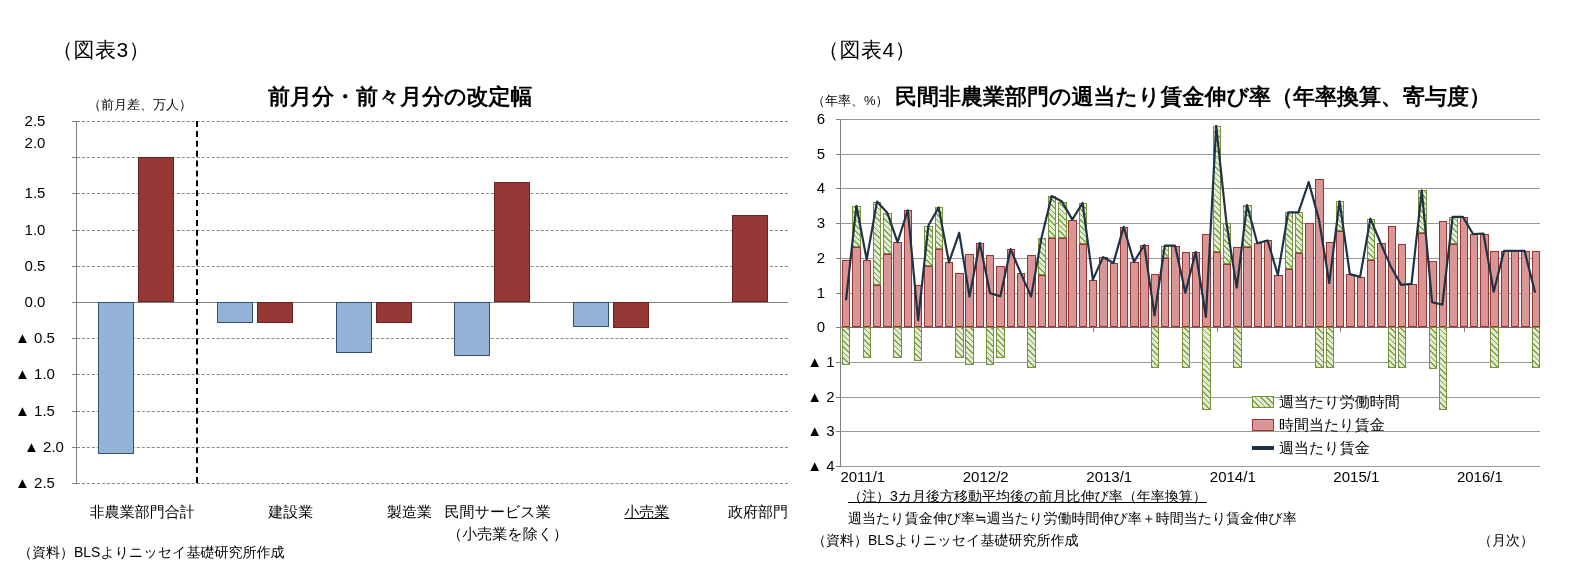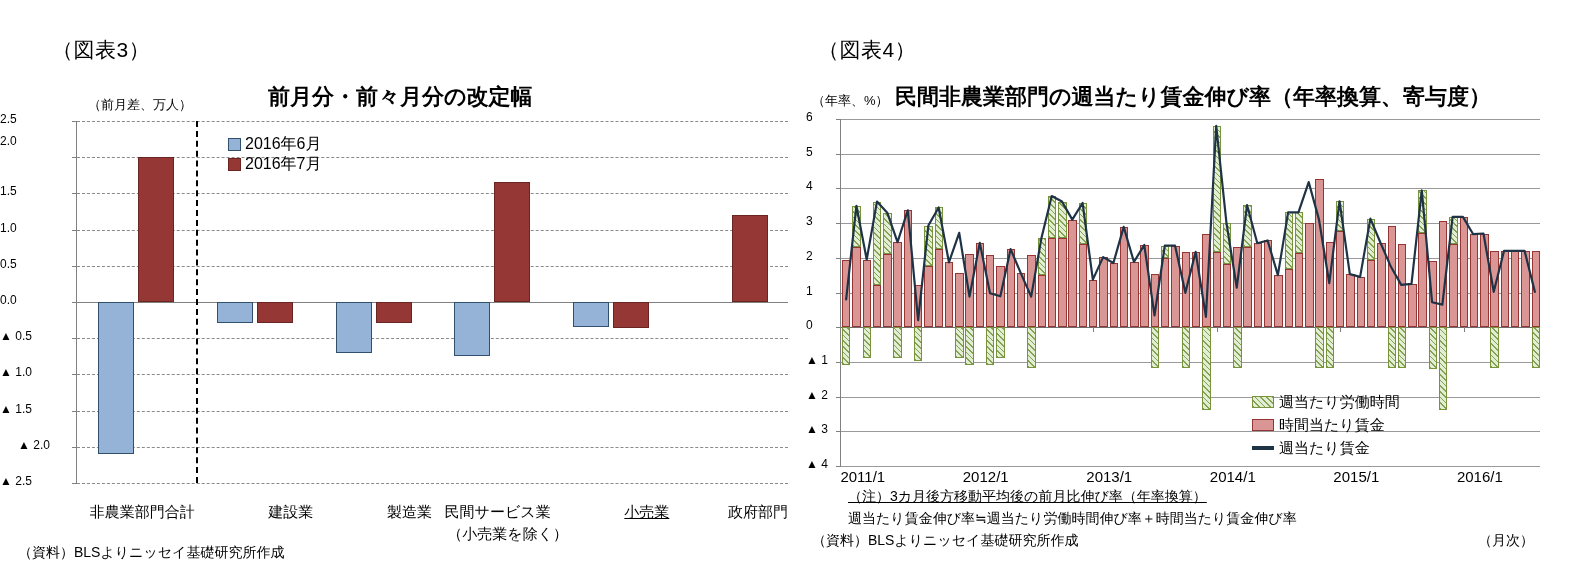--- a/index.html
+++ b/index.html
@@ -10,21 +10,21 @@
     font-family: "Liberation Sans", "DejaVu Sans", sans-serif;
     color: #000000;
     overflow: hidden;
   }
   .page { position: relative; width: 1570px; height: 585px; }
 
   
   .fig-label { position: absolute; font-size: 21px; letter-spacing: 0.5px; }
   .chart-title { position: absolute; font-size: 22px; font-weight: bold; white-space: nowrap; }
   .unit-label { position: absolute; font-size: 13px; white-space: nowrap; }
-  .axis-tick { position: absolute; font-size: 12px; text-align: left; white-space: nowrap; }
+  .axis-tick { position: absolute; font-size: 15px; text-align: center; white-space: nowrap; }
   .cat-label { position: absolute; font-size: 15px; text-align: right; white-space: nowrap; }
   .note { position: absolute; font-size: 14px; white-space: nowrap; }
 
   
   #left-plot {
     position: absolute;
     left: 76px; top: 121px;
     width: 712px; height: 362px;
     border-left: 1px solid #808080;
   }
@@ -138,30 +138,20 @@
         <div class="lbar" style="left: 496px; top: 181px; width: 36px; height: 25.34px; background: rgb(149, 179, 215);"></div>
         <div class="lbar red" style="left: 61.3333px; top: 36.2px; width: 36px; height: 144.8px; background: rgb(149, 55, 53);"></div>
         <div class="lbar red" style="left: 180px; top: 181px; width: 36px; height: 20.996px; background: rgb(149, 55, 53);"></div>
         <div class="lbar red" style="left: 298.667px; top: 181px; width: 36px; height: 20.996px; background: rgb(149, 55, 53);"></div>
         <div class="lbar red" style="left: 417.333px; top: 60.816px; width: 36px; height: 120.184px; background: rgb(149, 55, 53);"></div>
         <div class="lbar red" style="left: 536px; top: 181px; width: 36px; height: 26.064px; background: rgb(149, 55, 53);"></div>
         <div class="lbar red" style="left: 654.667px; top: 94.12px; width: 36px; height: 86.88px; background: rgb(149, 55, 53);"></div>
       </div>
   </div>
 
-  <div class="legend-box-left">
-    <div class="legend-row">
-      <span class="legend-swatch" style="background:#95b3d7;border:1px solid #30506e;"></span>
-      <span>2016年6月</span>
-    </div>
-    <div class="legend-row">
-      <span class="legend-swatch" style="background:#953735;border:1px solid #6a2522;"></span>
-      <span>2016年7月</span>
-    </div>
-  </div>
 
   <div id="left-catlabels">
       <div class="cat-label" style="left: 76px; width: 118.667px; top: 503px;">非農業部門合計</div>
       <div class="cat-label" style="left: 194.667px; width: 118.667px; top: 503px;">建設業</div>
       <div class="cat-label" style="left: 313.333px; width: 118.667px; top: 503px;">製造業</div>
       <div class="cat-label" style="left: 432px; width: 118.667px; top: 503px;">民間サービス業</div>
       <div class="cat-label" style="left: 550.667px; width: 118.667px; top: 503px; text-decoration: underline;">小売業</div>
       <div class="cat-label" style="left: 669.333px; width: 118.667px; top: 503px;">政府部門</div>
     </div>
   <div class="cat-label" style="left:368px; top:525px; width:200px;">（小売業を除く）</div>
@@ -329,21 +319,21 @@
         <div class="rbar wage" style="left: 690.632px; width: 8.44118px; top: 131.86px; height: 76.34px;"></div>
         <div class="rbar hours" style="left: 690.632px; width: 8.44118px; top: 208.2px; height: 40.946px;"></div>
       </div>
     <svg id="right-line" viewBox="0 0 700 347" preserveAspectRatio="none">
       <polyline id="rline-path" fill="none" stroke="#1f3346" stroke-width="2.2" stroke-linejoin="round" stroke-linecap="round" points="5.15,180.44 15.44,86.75 25.74,140.53 36.03,82.59 46.32,93.69 56.62,123.18 66.91,91.26 77.21,201.26 87.50,106.53 97.79,88.48 108.09,143.31 118.38,113.82 128.68,177.66 138.97,123.88 149.26,174.19 159.56,177.32 169.85,130.13 180.15,154.42 190.44,177.66 200.74,119.02 211.03,77.03 221.32,82.59 231.62,100.63 241.91,83.97 252.21,160.66 262.50,138.11 272.79,144.01 283.09,107.92 293.38,142.96 303.68,125.96 313.97,196.40 324.26,126.66 334.56,126.66 344.85,173.85 355.15,132.90 365.44,197.79 375.74,6.94 386.03,104.10 396.32,168.64 406.62,86.06 416.91,124.23 427.21,121.45 437.50,156.15 447.79,93.34 458.09,93.34 468.38,63.15 478.68,100.63 488.97,164.13 499.26,82.24 509.56,155.11 519.85,157.88 530.15,99.59 540.44,124.23 550.74,147.82 561.03,165.87 571.32,164.82 581.62,71.48 591.91,183.22 602.21,185.64 612.50,97.85 622.79,97.85 633.09,115.20 643.38,114.51 653.68,172.81 663.97,131.86 674.26,131.86 684.56,131.86 694.85,172.81"></polyline>
     </svg>
   </div>
 
   <div id="right-xticks">
       <div class="cat-label" style="left: 805.147px; width: 80px; top: 468px;">2011/1</div>
-      <div class="cat-label" style="left: 928.676px; width: 80px; top: 468px;">2012/1</div>
+      <div class="cat-label" style="left: 928.676px; width: 80px; top: 468px;">2012/2</div>
       <div class="cat-label" style="left: 1052.21px; width: 80px; top: 468px;">2013/1</div>
       <div class="cat-label" style="left: 1175.74px; width: 80px; top: 468px;">2014/1</div>
       <div class="cat-label" style="left: 1299.26px; width: 80px; top: 468px;">2015/1</div>
       <div class="cat-label" style="left: 1422.79px; width: 80px; top: 468px;">2016/1</div>
     </div>
 
   <div class="legend-box-right">
     <div class="legend-row-r">
       <span class="sw-hours"></span>
       <span>週当たり労働時間</span>

